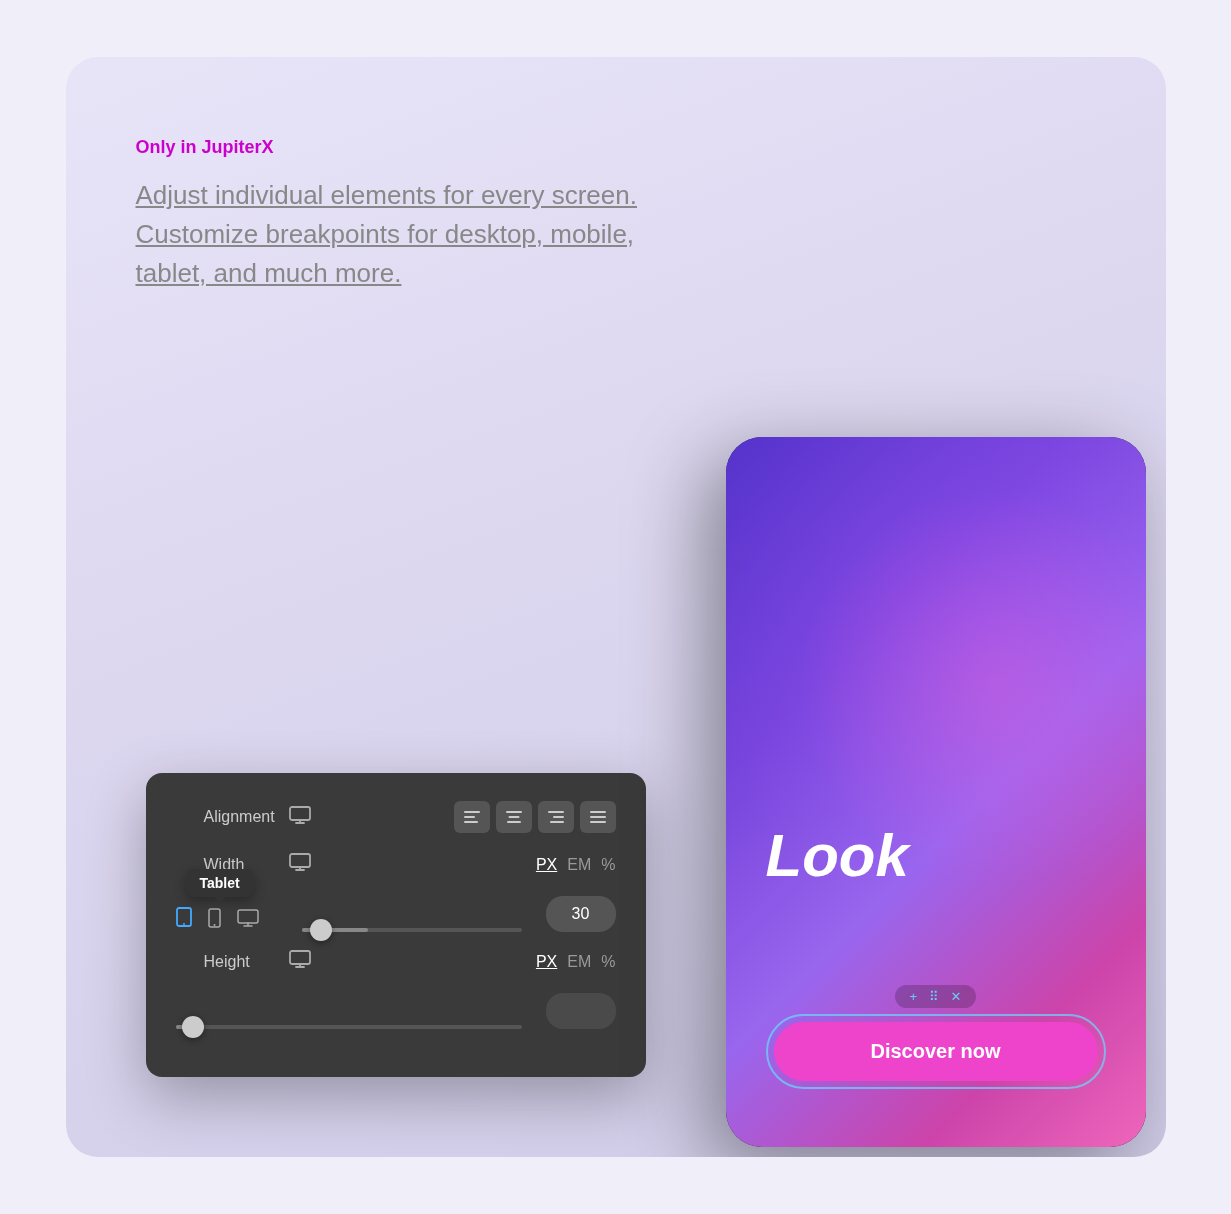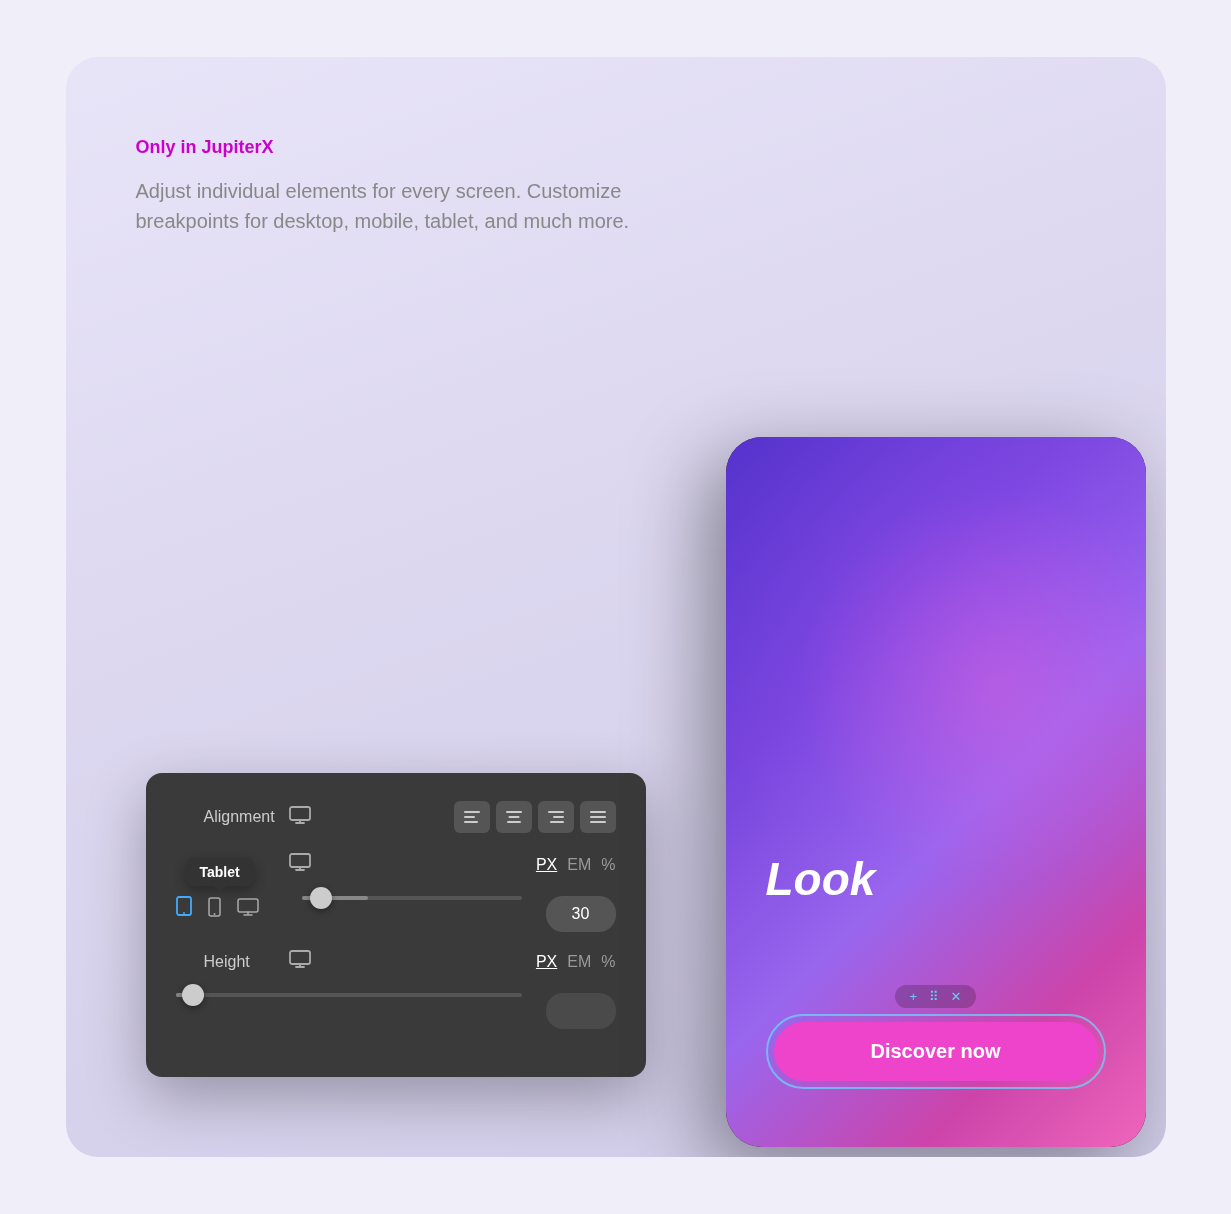--- a/index.html
+++ b/index.html
@@ -35,25 +35,26 @@
     .main-title {
       font-size: 72px;
       font-weight: 900;
       color: #111;
       line-height: 1.05;
       margin-bottom: 36px;
       max-width: 660px;
     }
 
     .description {
-      font-size: 20px;
+      font-size: 26px;
       color: #888;
       line-height: 1.5;
       max-width: 520px;
       font-weight: 400;
+      text-decoration: underline;
     }
 
     
     .ui-panel {
       position: absolute;
       left: 80px;
       bottom: 80px;
       width: 500px;
       background: #3a3a3a;
       border-radius: 16px;
@@ -112,21 +113,21 @@
       font-size: 16px;
     }
 
     .unit-btn-active {
       color: #fff;
       text-decoration: underline;
     }
 
     .slider-row {
       display: flex;
-      align-items: flex-start;
+      align-items: flex-end;
       gap: 16px;
       margin-bottom: 18px;
     }
 
     .slider-track {
       flex: 1;
       height: 4px;
       background: #555;
       border-radius: 2px;
       position: relative;
@@ -255,21 +256,21 @@
       height: 400px;
       background: radial-gradient(circle, #ff66cc 0%, transparent 70%);
       top: 50px;
       right: -50px;
     }
 
     .phone-text {
       position: relative;
       z-index: 2;
       color: #fff;
-      font-size: 46px;
+      font-size: 60px;
       font-weight: 900;
       line-height: 1.1;
       margin-bottom: 30px;
       font-style: italic;
     }
 
     .discover-btn-wrap {
       position: relative;
       z-index: 2;
       width: 100%;

